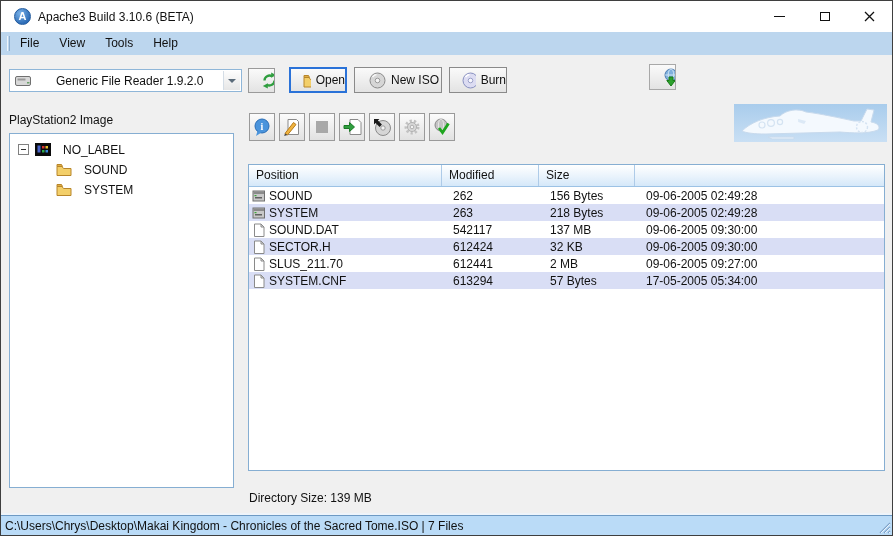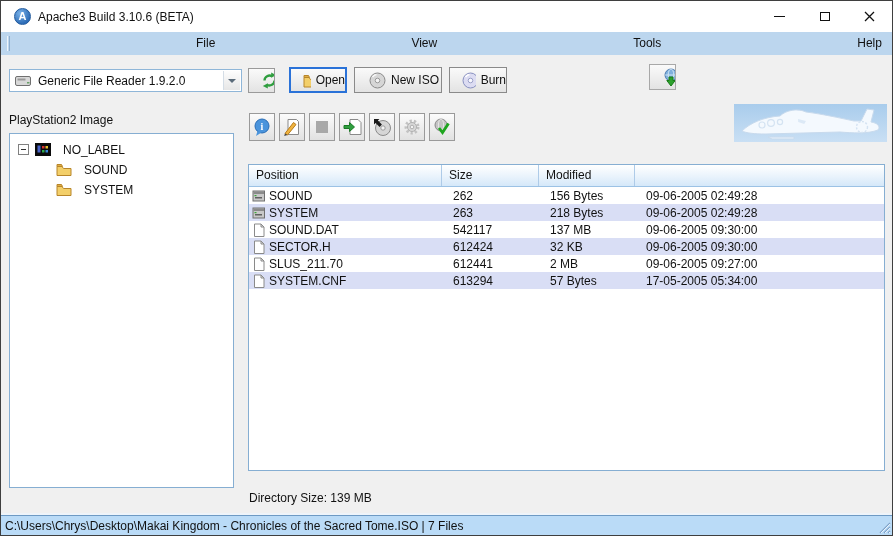--- a/index.html
+++ b/index.html
@@ -10,26 +10,26 @@
   
   .titlebar { position:absolute; left:0; top:0; width:100%; height:31px; background:#ffffff; display:flex; align-items:center; }
   .app-icon { width:17px; height:17px; margin-left:13px; border-radius:50%; background:radial-gradient(circle at 35% 30%, #7ab2e8, #2f6eb8 70%); border:1px solid #205a9e; color:#fff; font-size:11px; font-weight:bold; text-align:center; line-height:15px; }
   .title-text { margin-left:7px; }
   .win-controls { position:absolute; right:0; top:0; height:31px; display:flex; }
   .win-btn { width:45px; height:31px; display:flex; align-items:center; justify-content:center; cursor:default; }
   .glyph-min { width:11px; height:1px; background:#111; }
   .glyph-max { width:10px; height:9px; border:1px solid #111; }
 
   
-  .menubar { position:absolute; left:0; top:31px; width:100%; height:23px; background:#bcd6ee; display:flex; align-items:center;justify-content:space-between; }
+  .menubar { position:absolute; left:0; top:31px; width:100%; height:23px; background:#bcd6ee; display:flex; align-items:center; }
   .menu-grip { width:3px; height:15px; margin-left:6px; border-left:1px solid #eef5fb; border-right:1px solid #8fafcf; }
   .menu-item { padding:0 10px; line-height:23px; }
 
   
-  .combo { position:absolute; left:8px; top:68px; width:233px; height:23px; background:#fff; border:1px solid #8fb6d8; display:flex; align-items:center; }
+  .combo { position:absolute; left:8px; top:68px; width:233px; height:23px; background:#fff; border:1px solid #8fb6d8; display:flex; align-items:center;gap:18px; }
   .combo-text { margin-left:6px; white-space:nowrap; }
   .combo-arrow { position:absolute; right:1px; top:1px; width:17px; height:19px; background:linear-gradient(#fdfdfd,#e6e6e6); border-left:1px solid #d4dde6; display:flex; align-items:center; justify-content:center; }
   .tri-down { width:0; height:0; border-left:4px solid transparent; border-right:4px solid transparent; border-top:4px solid #5a6b7a; }
   .tb-btn { position:absolute; display:flex; align-items:center; justify-content:center; gap:5px; background:linear-gradient(#fafafa,#e3e3e3); border:1px solid #8a8a8a;padding-left:12px; }
   .btn-refresh { left:247px; top:67px; width:27px; height:25px; border-color:#9a9a9a; }
   .btn-open { left:288px; top:66px; width:58px; height:26px; border:2px solid #2a72d8; }
   .btn-newiso { left:353px; top:66px; width:88px; height:26px; }
   .btn-burn { left:448px; top:66px; width:58px; height:26px; }
   .btn-update { left:648px; top:63px; width:27px; height:26px; border-color:#a8a8a8; }
 
@@ -242,22 +242,22 @@
         <path d="M1 3.5 h5 l1.5 2 H15 v7 H1z" fill="#f3cf6a" stroke="#b8862a"></path>
         <path d="M1 3.5 V1.5 h4.5 l1 2z" fill="#e0ae46" stroke="#b8862a"></path>
       </svg>
       <div class="tree-label">SYSTEM</div>
     </div>
   </div>
 
   <div class="table-panel">
     <div class="thead">
       <div class="th">Position</div>
+      <div class="th">Modified</div>
       <div class="th">Size</div>
-      <div class="th">Modified</div>
       <div class="th"></div>
     </div>
     <div>
 
       <div class="trow">
         <div class="td name">
           <svg width="14" height="13">
               <rect x="1" y="2" width="11.5" height="10" fill="#c8c8c8" stroke="#707070"></rect>
               <rect x="1.5" y="2.5" width="10.5" height="2.5" fill="#8a8a8a"></rect>
               <rect x="3" y="8" width="7" height="1.5" fill="#606060"></rect>

